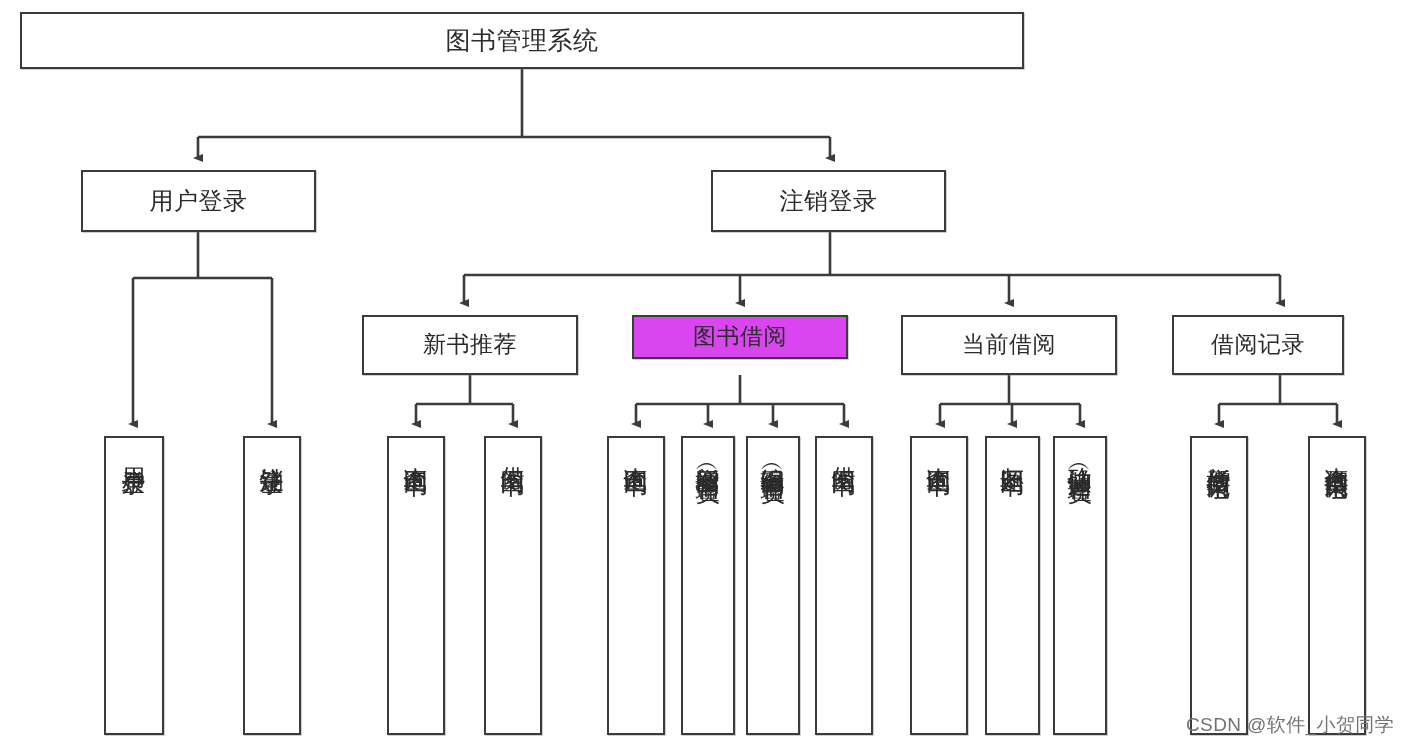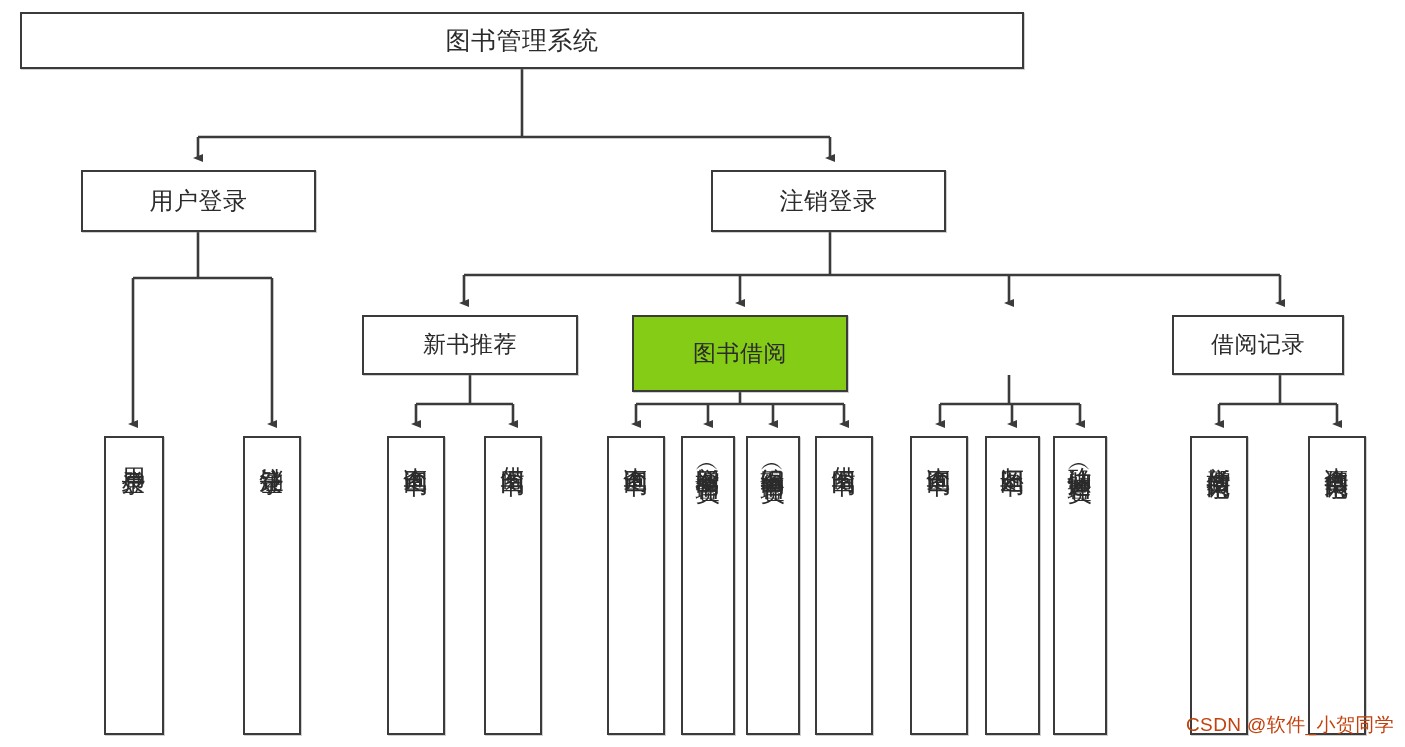--- a/index.html
+++ b/index.html
@@ -132,22 +132,25 @@
   <div class="node level2" id="node-l2-0" style="left: 81px; top: 170px; width: 235px; height: 62px; border-color: rgb(59, 59, 59); background: rgb(255, 255, 255); color: rgb(43, 43, 43);">
     <span class="node-label">用户登录</span>
   </div>
   <div class="node level2" id="node-l2-1" style="left: 711px; top: 170px; width: 235px; height: 62px; border-color: rgb(59, 59, 59); background: rgb(255, 255, 255); color: rgb(43, 43, 43);">
     <span class="node-label">注销登录</span>
   </div>
 
   <div class="node level3" id="node-l3-0" style="left: 362px; top: 315px; width: 216px; height: 60px; border-color: rgb(59, 59, 59); background: rgb(255, 255, 255); color: rgb(43, 43, 43);">
     <span class="node-label">新书推荐</span>
   </div>
-  <div class="node level3" id="node-l3-1" style="left: 632px; top: 315px; width: 216px; height: 77px; border-color: rgb(59, 59, 59); background: #84cc16; color: rgb(43, 43, 43);">
+  <div class="node level3" id="node-l3-1" style="left: 632px; top: 315px; width: 216px; height: 44px; border-color: rgb(59, 59, 59); background: #d946ef; color: rgb(43, 43, 43);">
     <span class="node-label">图书借阅</span>
+  </div>
+  <div class="node level3" id="node-l3-2" style="left: 901px; top: 315px; width: 216px; height: 60px; border-color: rgb(59, 59, 59); background: rgb(255, 255, 255); color: rgb(43, 43, 43);">
+    <span class="node-label">当前借阅</span>
   </div>
   <div class="node level3" id="node-l3-3" style="left: 1172px; top: 315px; width: 172px; height: 60px; border-color: rgb(59, 59, 59); background: rgb(255, 255, 255); color: rgb(43, 43, 43);">
     <span class="node-label">借阅记录</span>
   </div>
 
   <div class="node leaf" id="node-leaf-0" style="left: 104px; top: 436px; width: 60px; height: 299px; border-color: rgb(59, 59, 59); background: rgb(255, 255, 255); color: rgb(43, 43, 43);">
     <span class="node-label">用户登录</span>
   </div>
   <div class="node leaf" id="node-leaf-1" style="left: 243px; top: 436px; width: 58px; height: 299px; border-color: rgb(59, 59, 59); background: rgb(255, 255, 255); color: rgb(43, 43, 43);">
     <span class="node-label">注销登录</span>
@@ -179,14 +182,14 @@
   <div class="node leaf" id="node-leaf-10" style="left: 1053px; top: 436px; width: 54px; height: 299px; border-color: rgb(59, 59, 59); background: rgb(255, 255, 255); color: rgb(43, 43, 43);">
     <span class="node-label">确认归还（管理员）</span>
   </div>
   <div class="node leaf" id="node-leaf-11" style="left: 1190px; top: 436px; width: 58px; height: 299px; border-color: rgb(59, 59, 59); background: rgb(255, 255, 255); color: rgb(43, 43, 43);">
     <span class="node-label">新增借阅记录</span>
   </div>
   <div class="node leaf" id="node-leaf-12" style="left: 1308px; top: 436px; width: 58px; height: 299px; border-color: rgb(59, 59, 59); background: rgb(255, 255, 255); color: rgb(43, 43, 43);">
     <span class="node-label">查询借阅记录</span>
   </div>
 
-  <div class="watermark" style="color: #c2410c;">CSDN @软件_小贺同学</div>
+  <div class="watermark" style="color: #737373;">CSDN @软件_小贺同学</div>
 </div>
 
 </body></html>

